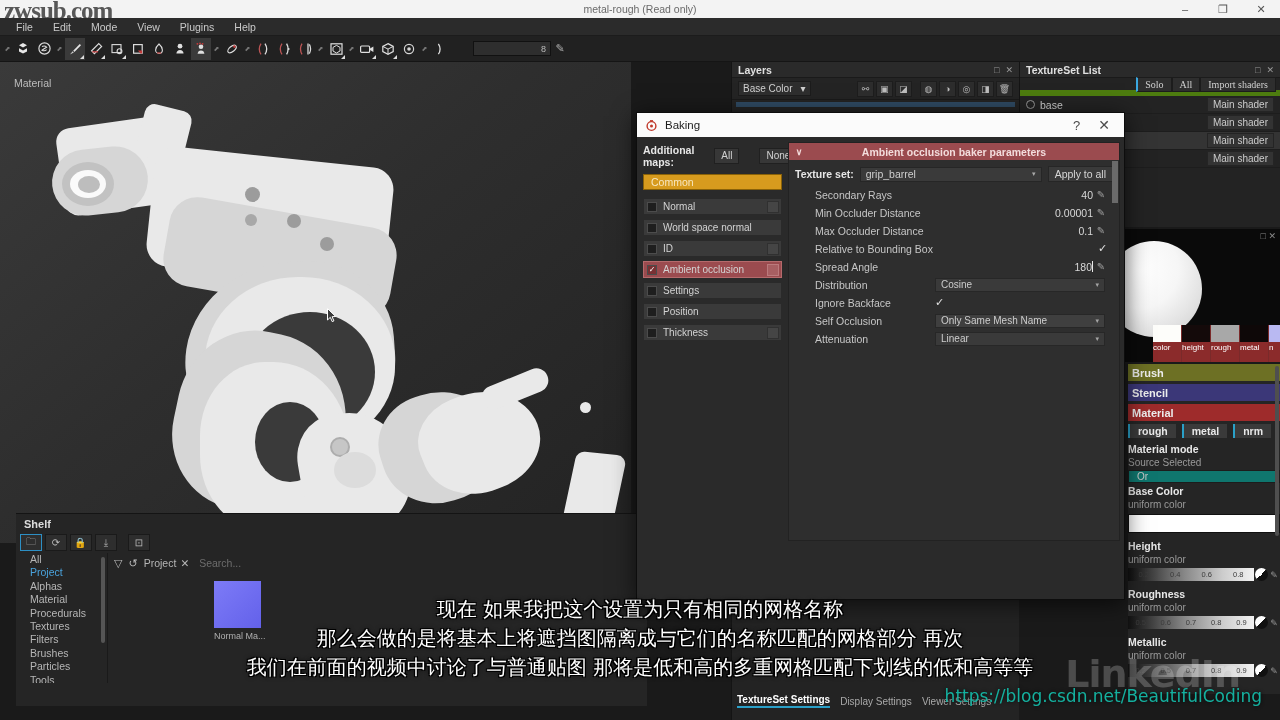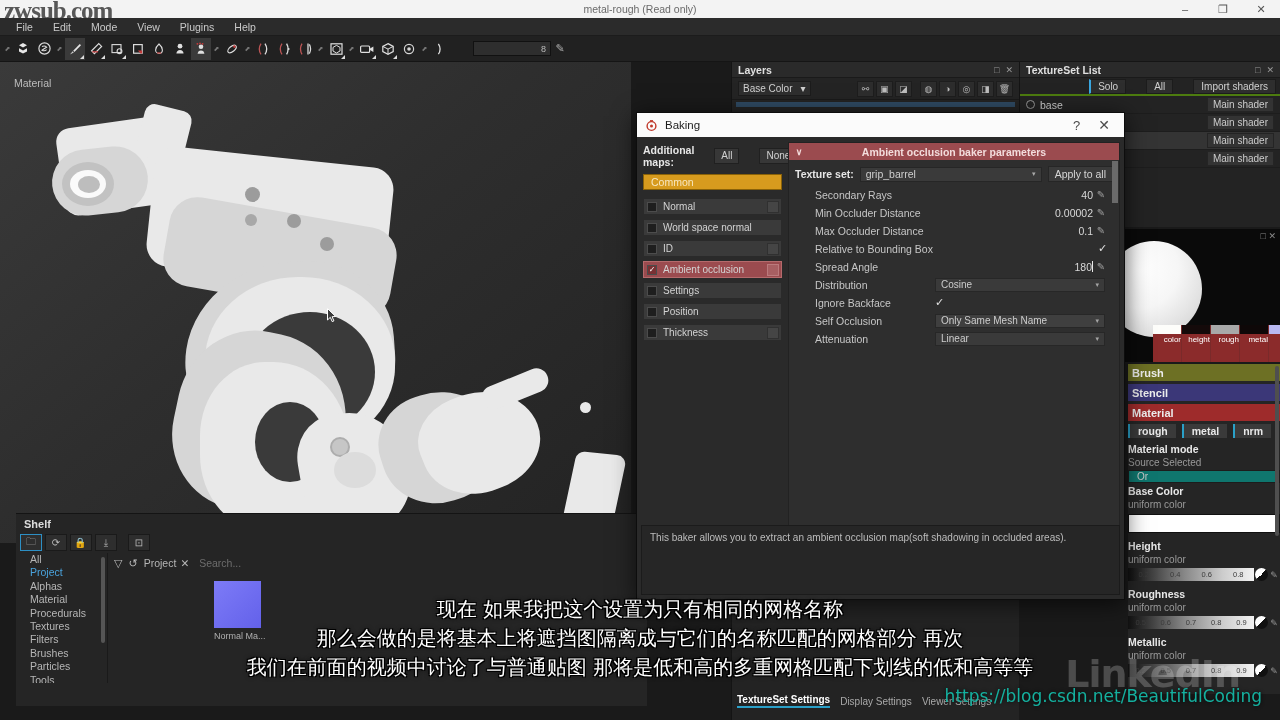--- a/index.html
+++ b/index.html
@@ -123,21 +123,21 @@
   .lay-icons { margin-left:auto; display:flex; gap:2px; }
   .lay-ic { width:17px;height:16px;display:flex;align-items:center;
     justify-content:center;background:#2d2d2d;border:1px solid #1d1d1d;
     color:#bdbdbd;font-size:9px;}
   .layer-row { height:5px; background:#2f4a63; margin:2px 4px; }
 
   
   .tsl { position:absolute; left:1019px; top:62px; width:261px; height:165px;
     background:#232323; border-left:1px solid #141414; }
   .tsl-bar { height:18px; display:flex; align-items:center;
-    justify-content:flex-end; gap:20px; padding:0 4px; border-bottom:2px solid #4d7c0f;}
+    justify-content:flex-end; gap:0; padding:0 4px; border-bottom:6px solid #4d7c0f;font-family:Liberation Serif, serif;}
   .tsl-btn { background:#2e2e2e; border:1px solid #1c1c1c; padding:1px 7px;
     font-size:10px; color:#d0d0d0; }
   .tsl-btn.act { border-left:2px solid #3aa7e0; }
   .tsl-row { height:18px; display:flex; align-items:center; padding:0 6px;
     border-bottom:1px solid #1d1d1d; }
   .tsl-row.hl { background:#343434; }
   .radio { width:9px;height:9px;border:1px solid #9a9a9a;border-radius:50%;
     margin-right:5px; }
   .tsl-name { font-size:10.5px; color:#cfcfcf; }
   .tsl-shader { margin-left:auto; background:#333; border:1px solid #242424;
@@ -147,22 +147,22 @@
   .mat-prev { position:absolute; left:1019px; top:229px; width:261px; height:133px;
     background:#0a0a0a; border-left:1px solid #141414; }
   .mat-head { position:absolute; right:4px; top:2px; color:#8a8a8a; font-size:9px;}
   .sphere { position:absolute; left:86px; top:12px; width:96px; height:96px;
     border-radius:50%;
     background: radial-gradient(circle at 36% 30%, #ffffff 0%, #f6f6f6 42%, #e2e2e2 70%, #c9c9c9 100%);}
   .chan-strip { position:absolute; left:133px; bottom:0; width:148px; height:37px;
     display:flex; }
   .chan { width:29px; height:37px; position:relative; border-right:1px solid #7a2a2a;}
   .chan .sw { position:absolute; inset:0 0 11px 0; }
-  .chan .nm { position:absolute; left:0; right:0; bottom:0; height:28px;
-    background:#8b2b2b; color:#fff; font-size:8px; text-align:right;
+  .chan .nm { position:absolute; left:0; right:0; bottom:0; height:20px;
+    background:#8b2b2b; color:#fff; font-size:8px; text-align:left;
     line-height:11px; }
 
   
   .props { position:absolute; left:1128px; top:364px; width:152px; height:330px;
     background:#252525; overflow:hidden; }
   .sec { height:17px; display:flex; align-items:center; padding-left:4px;
     font-size:11px; font-weight:bold; color:#ececec; margin-bottom:3px; }
   .sec.brush { background:#6d7024; }
   .sec.stencil { background:#3b3778; }
   .sec.material { background:#9e2b2b; }
@@ -750,21 +750,21 @@
           <span class="ts-apply">Apply to all</span>
         </div>
 
         <div class="param">
           <span class="p-name">Secondary Rays</span>
           <span class="p-val">40</span>
           <span class="p-pen">✎</span>
         </div>
         <div class="param">
           <span class="p-name">Min Occluder Distance</span>
-          <span class="p-val">0.00002</span>
+          <span class="p-val">0.00001</span>
           <span class="p-pen">✎</span>
         </div>
         <div class="param">
           <span class="p-name">Max Occluder Distance</span>
           <span class="p-val">0.1</span>
           <span class="p-pen">✎</span>
         </div>
         <div class="param">
           <span class="p-name">Relative to Bounding Box</span>
           <span style="flex:1"></span>
@@ -799,21 +799,20 @@
           <span class="p-name">Attenuation</span>
           <span class="p-dd">
             <span>Linear</span>
             <span class="ar">▾</span>
           </span>
         </div>
         <div class="dlg-scroll"></div>
       </div>
     </div>
 
-    <div class="dlg-desc">This baker allows you to extract an ambient occlusion map(soft shadowing in occluded areas).</div>
   </div>
 
   <div class="subs">
     <div class="sub-line">现在  如果我把这个设置为只有相同的网格名称</div>
     <div class="sub-line">那么会做的是将基本上将遮挡图隔离成与它们的名称匹配的网格部分  再次</div>
     <div class="sub-line">我们在前面的视频中讨论了与普通贴图  那将是低和高的多重网格匹配下划线的低和高等等</div>
   </div>
   <div class="wm-li">LinkedIn</div>
   <div class="wm-url">https://blog.csdn.net/BeautifulCoding</div>
 

